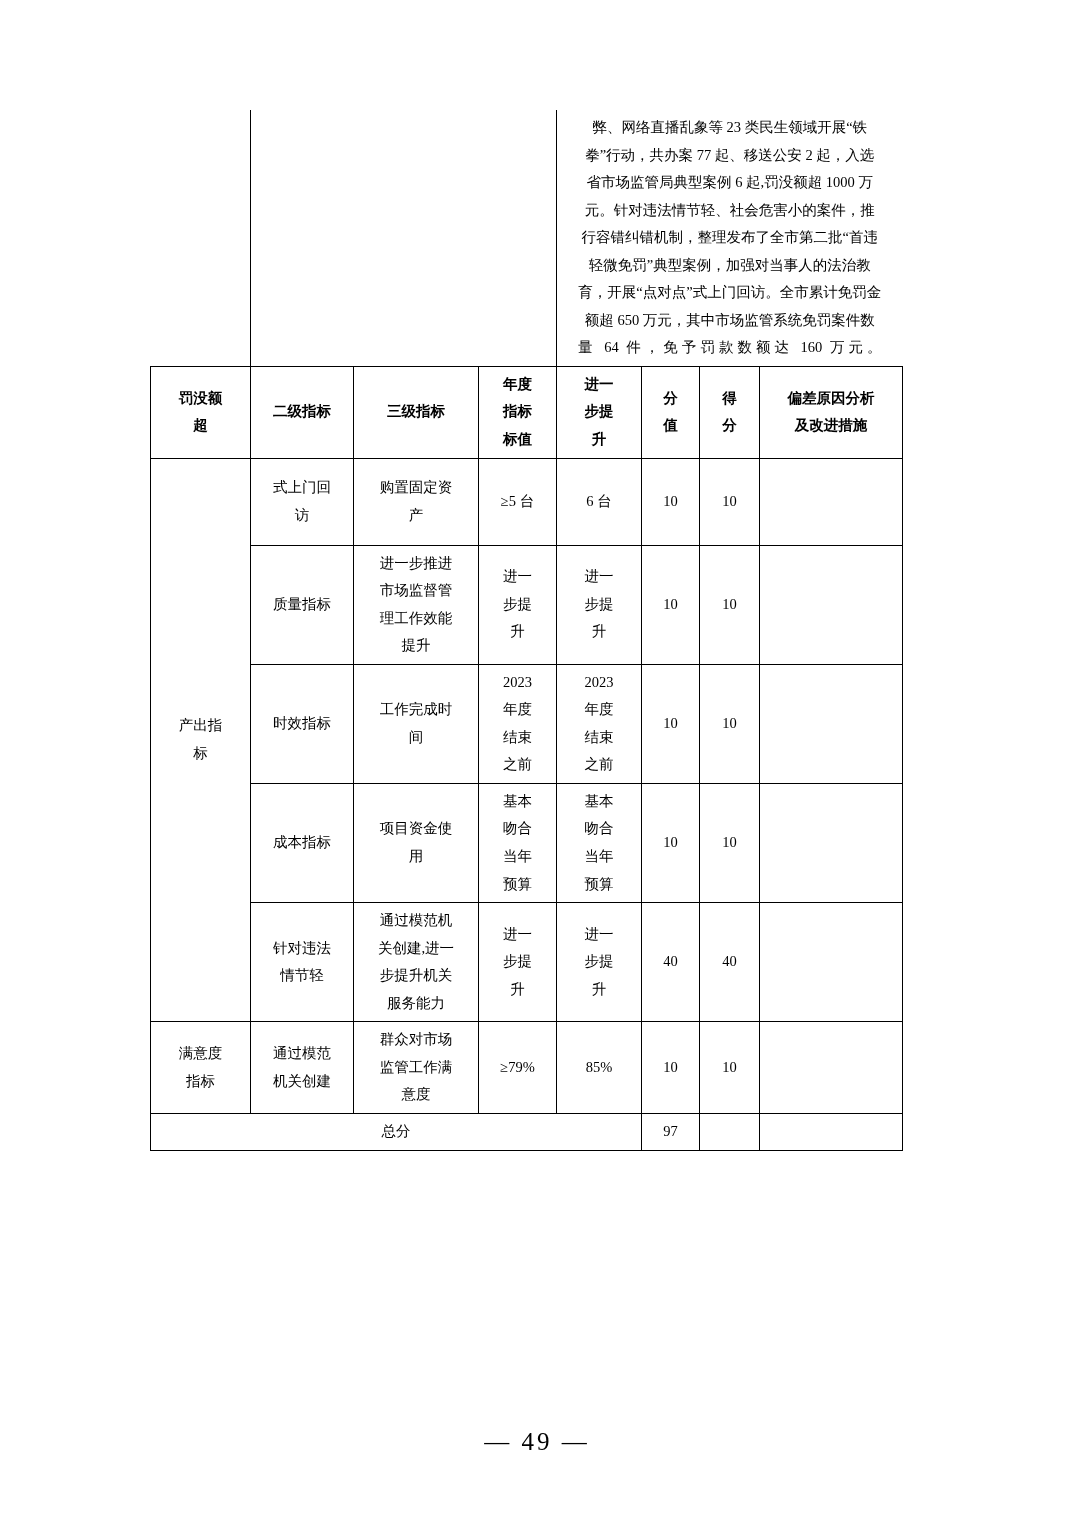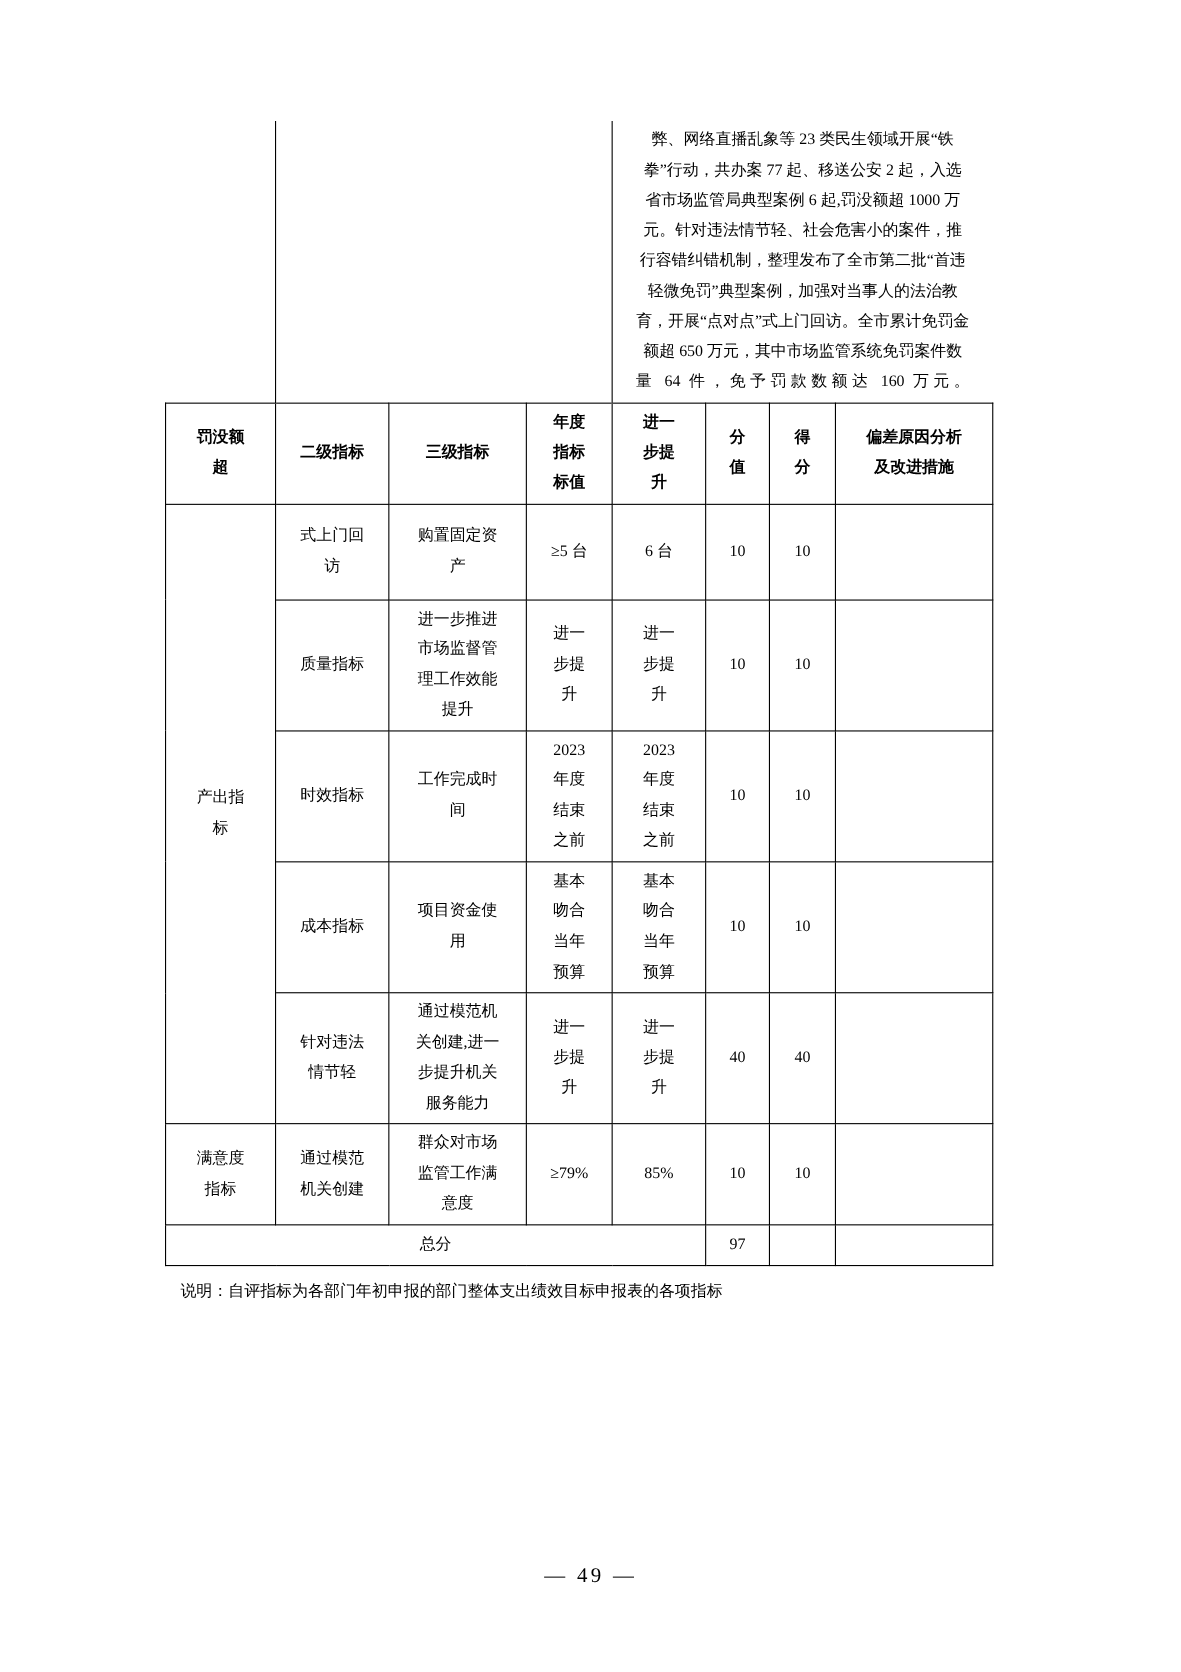--- a/index.html
+++ b/index.html
@@ -58,23 +58,23 @@
   .note {
     margin-top: 10px;
     font-size: 14.5px;
     line-height: 1.8;
     padding-left: 14px;
   }
   .pagenum {
     position: absolute;
     left: 0;
     right: 0;
-    bottom: 76px;
+    bottom: 64px;
     text-align: center;
-    font-size: 19px;
+    font-size: 25px;
     letter-spacing: 3px;
   }
 </style>
 </head>
 <body>
 
 <div class="page">
 
   <table class="main">
     <colgroup>
@@ -170,16 +170,15 @@
 
     <tr>
       <td colspan="5">总分</td>
       <td>97</td>
       <td></td>
       <td></td>
     </tr>
   </tbody>
     </table>
 
-  <div class="note">说明：自评指标为各部门年初申报的部门整体支出绩效目标申报表的各项指标</div>
 
   <div class="pagenum">— 49 —</div>
 </div>
 
 </body></html>

